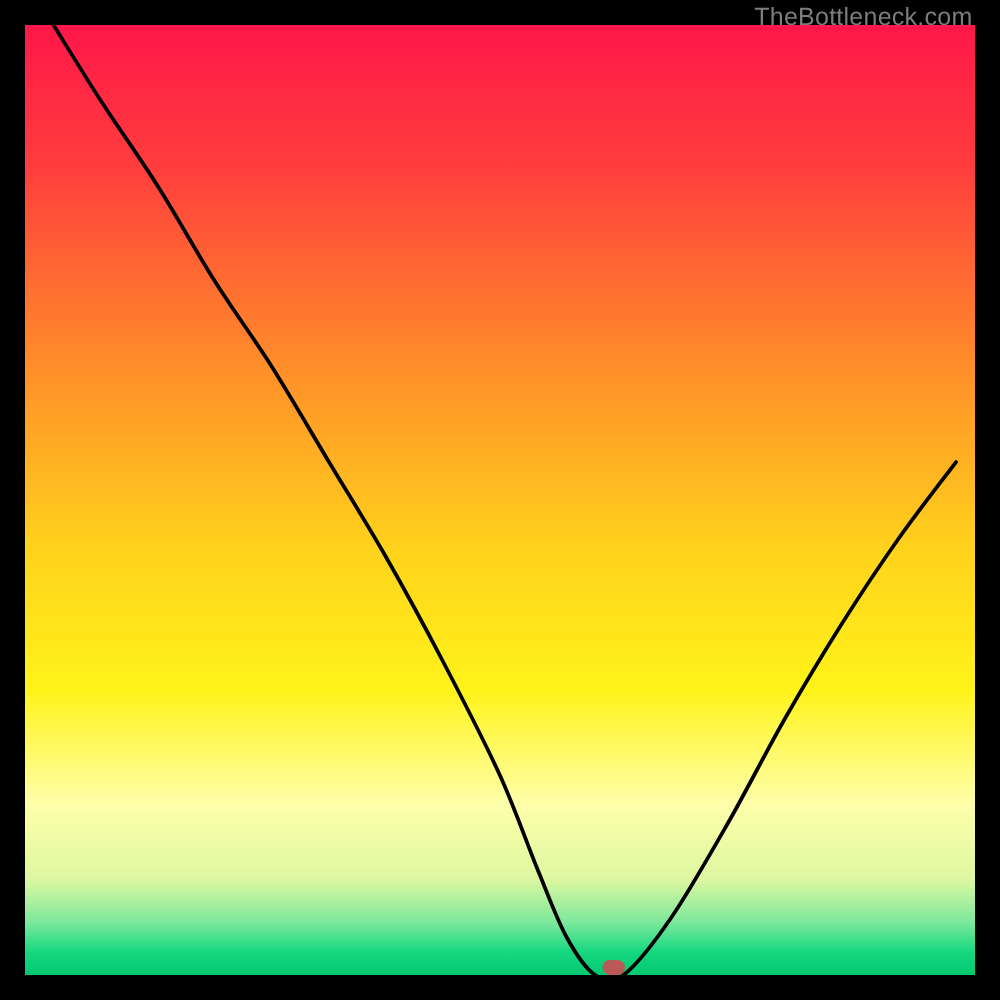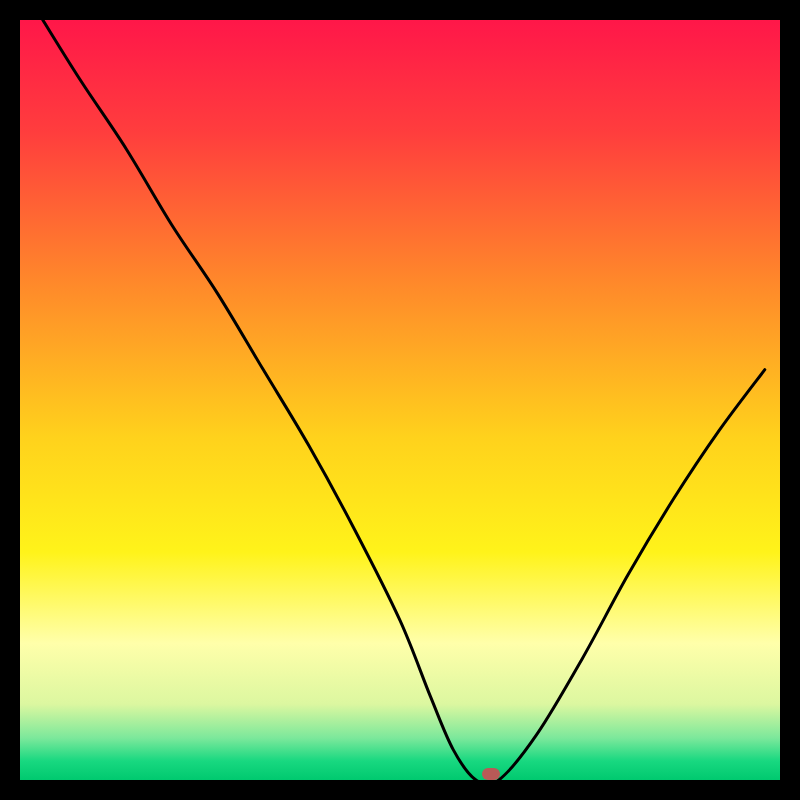--- a/index.html
+++ b/index.html
@@ -56,20 +56,21 @@
     font-size: 20px;
     font-weight: 500;
     letter-spacing: 0.2px;
   }
 </style>
 </head>
 <body>
 
 <div class="frame">
 
+  <div class="watermark">TheBottleneck.com</div>
 
   <div class="plot-area">
 
     <svg class="gradient-bg" viewBox="0 0 760 760" preserveAspectRatio="none">
       <defs>
         <linearGradient id="bg-grad" x1="0" y1="0" x2="0" y2="1">
             <stop offset="0%" stop-color="#ff1749"></stop>
             <stop offset="15%" stop-color="#ff3e3d"></stop>
             <stop offset="35%" stop-color="#ff8a2a"></stop>
             <stop offset="55.00000000000001%" stop-color="#ffd21c"></stop>

